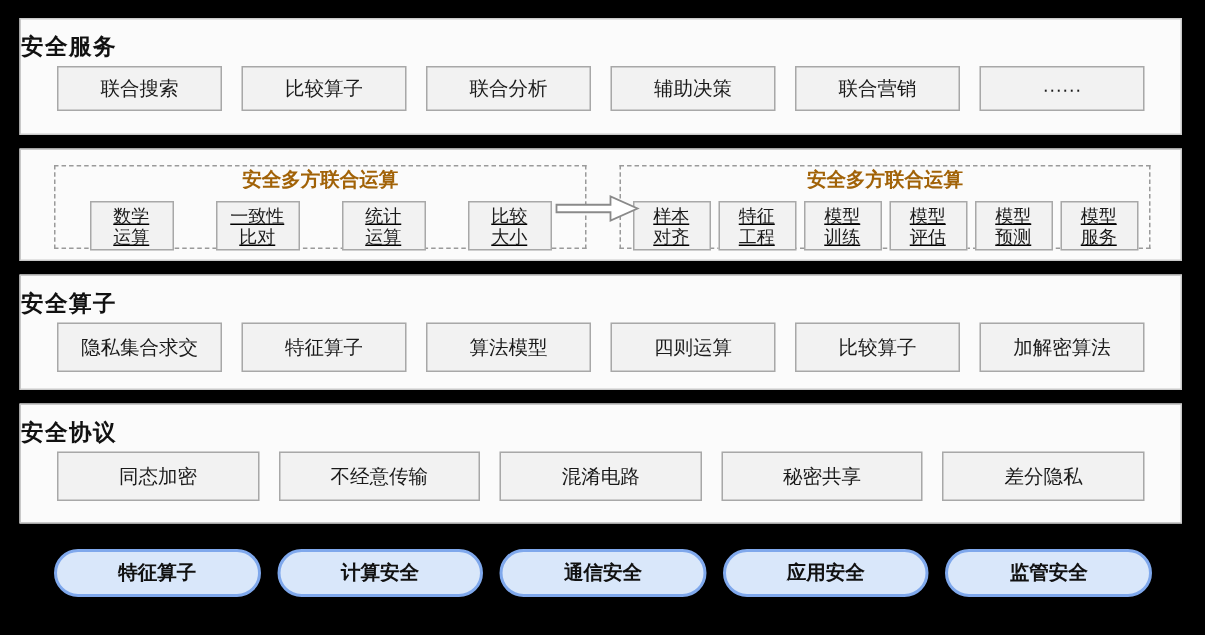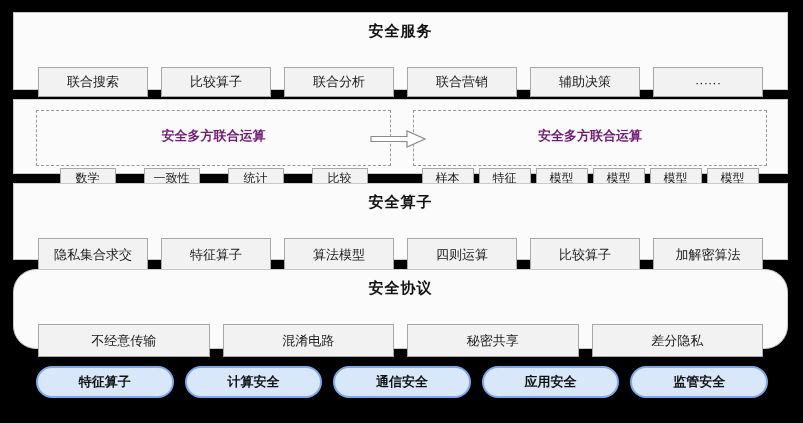--- a/index.html
+++ b/index.html
@@ -11,32 +11,32 @@
     overflow: hidden;
   }
   .panel {
     position: absolute;
     left: 13px; width: 775px;
     background: #fbfbfb;
     border: 1px solid #c9c9c9;
     box-sizing: border-box;
   }
   .panel-title {
-    text-align: center;
+    text-align: left;
     font-weight: bold;
     font-size: 15px;
     color: #111;
     margin-top: 9px;
     letter-spacing: 1px;
   }
   .box-row {
     display: flex;
     gap: 13px;
     padding: 0 24px;
-    margin-top: 26px;
+    margin-top: 3px;
   }
   .box {
     flex: 1;
     height: 28px;
     background: #f2f2f2;
     border: 1px solid #a8a8a8;
     display: flex;
     align-items: center;
     justify-content: center;
     font-size: 13px;
@@ -49,29 +49,30 @@
   .dashed-group {
     position: absolute;
     top: 10px; height: 56px;
     border: 1px dashed #9a9a9a;
     box-sizing: border-box;
   }
   .dashed-group.left  { left: 22px;  width: 355px; }
   .dashed-group.right { left: 399px; width: 354px; }
   .group-title {
     text-align: center;
-    color: #701a75;
+    color: #a16207;
     font-weight: bold;
     font-size: 13px;
-    margin-top: 16px;
+    margin-top: 0;
   }
   .mini-row {
     display: flex;
     justify-content: center;
-    margin-top: 23px;
+    margin-top: 5px;
+    text-decoration: underline;
   }
   .mini-row.wide-gap { gap: 28px; }
   .mini-row.slim-gap { gap: 5px; }
   .mini-box {
     background: #f2f2f2;
     border: 1px solid #a8a8a8;
     box-sizing: border-box;
     height: 33px;
     display: flex;
     align-items: center;
@@ -107,33 +108,33 @@
     display: flex;
     align-items: center;
     justify-content: center;
     font-size: 13px;
     font-weight: 600;
     color: #111;
   }
 
   #panel-services  { top: 12px;  height: 78px; }
   #panel-operators { top: 183px; height: 77px; }
-  #panel-protocols { top: 269px; height: 80px; border-radius: 23px; }
+  #panel-protocols { top: 269px; height: 80px; }
 </style>
 </head>
 <body>
 
 <div class="panel" id="panel-services">
   <div class="panel-title">安全服务</div>
   <div class="box-row">
     <div class="box">联合搜索</div>
     <div class="box">比较算子</div>
     <div class="box">联合分析</div>
+    <div class="box">辅助决策</div>
     <div class="box">联合营销</div>
-    <div class="box">辅助决策</div>
     <div class="box">······</div>
   </div>
 </div>
 
 <div class="panel" id="panel-compute">
   <div class="dashed-group left">
     <div class="group-title">安全多方联合运算</div>
     <div class="mini-row wide-gap">
       <div class="mini-box">数学
 运算</div>
@@ -177,20 +178,21 @@
     <div class="box">算法模型</div>
     <div class="box">四则运算</div>
     <div class="box">比较算子</div>
     <div class="box">加解密算法</div>
   </div>
 </div>
 
 <div class="panel" id="panel-protocols">
   <div class="panel-title">安全协议</div>
   <div class="box-row tall">
+    <div class="box">同态加密</div>
     <div class="box">不经意传输</div>
     <div class="box">混淆电路</div>
     <div class="box">秘密共享</div>
     <div class="box">差分隐私</div>
   </div>
 </div>
 
 <div class="pill-row">
   <div class="pill">特征算子</div>
   <div class="pill">计算安全</div>

